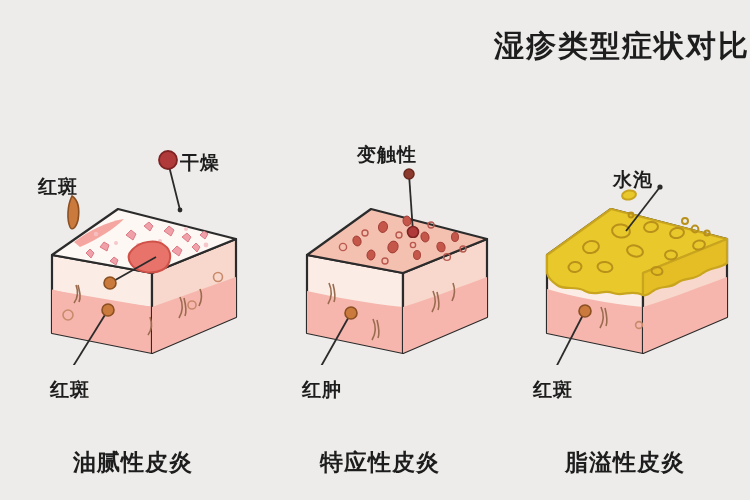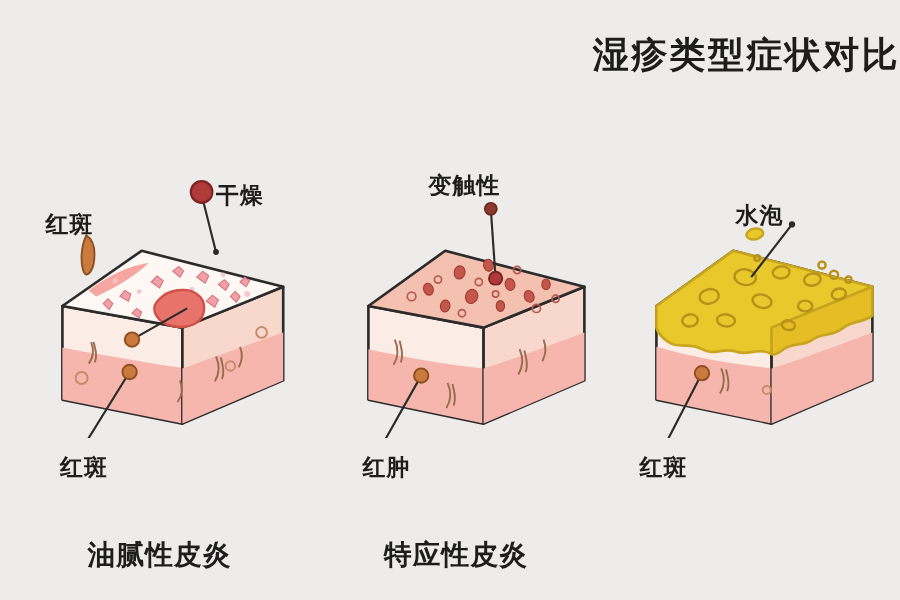--- a/index.html
+++ b/index.html
@@ -243,14 +243,15 @@
   <svg style="position:absolute; left:612px; top:183px;" width="60" height="60" viewBox="0 0 60 60">
     <line x1="48" y1="4" x2="14" y2="48" stroke="#2b2b2b" stroke-width="1.8"></line>
     <circle cx="48" cy="4" r="2.6" fill="#2b2b2b"></circle>
   </svg>
 
   <div class="anno a-shuipao">水泡</div>
   <div class="anno a-hongban-3">红斑</div>
 
   <div class="caption cap1">油腻性皮炎</div>
   <div class="caption cap2">特应性皮炎</div>
+  <div class="caption cap3">脂溢性皮炎</div>
 
 </div>
 
 </body></html>

